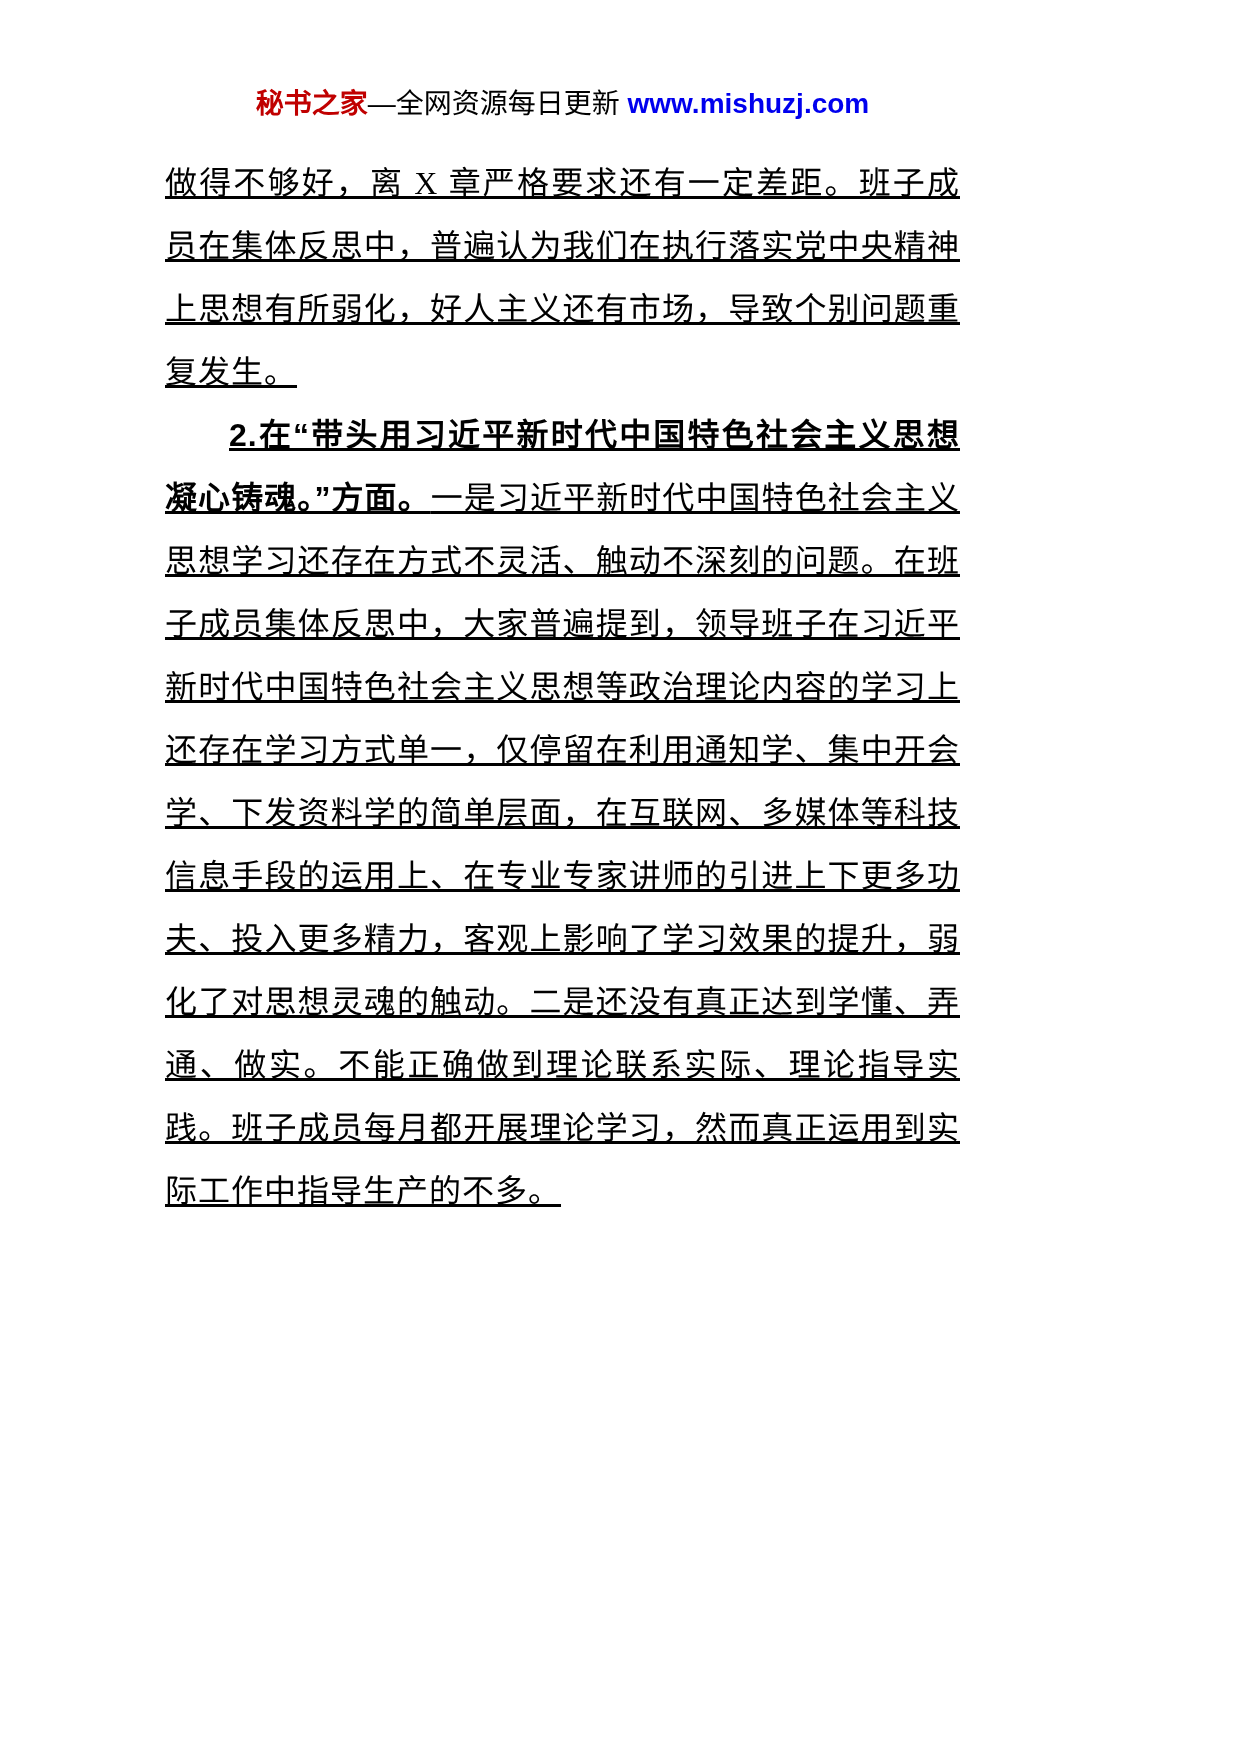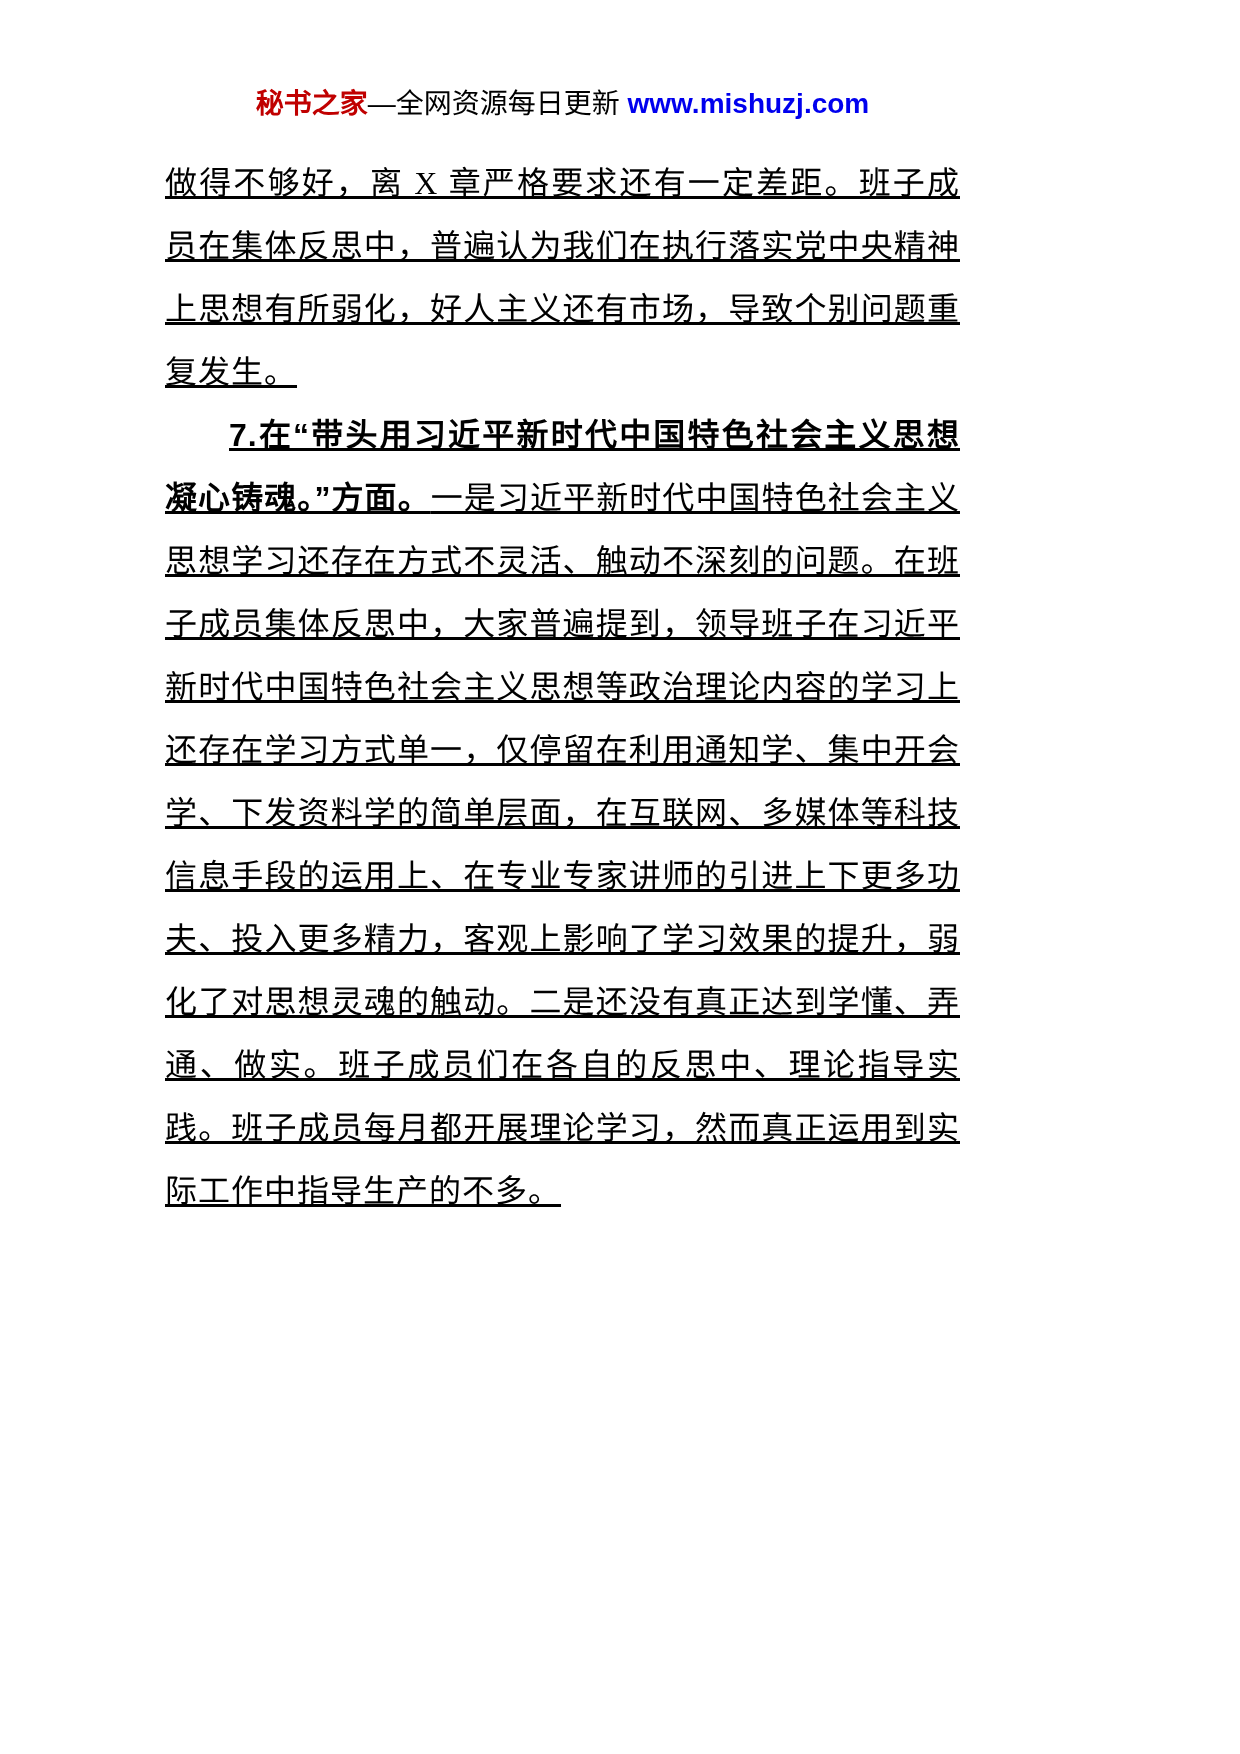--- a/index.html
+++ b/index.html
@@ -59,18 +59,18 @@
     <span class="brand" style="color: rgb(192, 0, 0);">秘书之家</span><span class="middle" style="color: rgb(0, 0, 0);">—全网资源每日更新 </span><span class="url" style="color: rgb(0, 0, 238);">www.mishuzj.com</span>
   </div>
 
   <div class="body-text">
 
     <p class="para">
       <span>做得不够好，离 X 章严格要求还有一定差距。班子成员在集体反思中，普遍认为我们在执行落实党中央精神上思想有所弱化，好人主义还有市场，导致个别问题重复发生。</span>
     </p>
 
     <p class="para indent">
-      <span class="seg-bold">7.在“带头用习近平新时代中国特色社会主义思想凝心铸魂。”方面。</span><span>一是习近平新时代中国特色社会主义思想学习还存在方式不灵活、触动不深刻的问题。在班子成员集体反思中，大家普遍提到，领导班子在习近平新时代中国特色社会主义思想等政治理论内容的学习上还存在学习方式单一，仅停留在利用通知学、集中开会学、下发资料学的简单层面，在互联网、多媒体等科技信息手段的运用上、在专业专家讲师的引进上下更多功夫、投入更多精力，客观上影响了学习效果的提升，弱化了对思想灵魂的触动。二是还没有真正达到学懂、弄通、做实。班子成员们在各自的反思中、理论指导实践。班子成员每月都开展理论学习，然而真正运用到实际工作中指导生产的不多。</span>
+      <span class="seg-bold">2.在“带头用习近平新时代中国特色社会主义思想凝心铸魂。”方面。</span><span>一是习近平新时代中国特色社会主义思想学习还存在方式不灵活、触动不深刻的问题。在班子成员集体反思中，大家普遍提到，领导班子在习近平新时代中国特色社会主义思想等政治理论内容的学习上还存在学习方式单一，仅停留在利用通知学、集中开会学、下发资料学的简单层面，在互联网、多媒体等科技信息手段的运用上、在专业专家讲师的引进上下更多功夫、投入更多精力，客观上影响了学习效果的提升，弱化了对思想灵魂的触动。二是还没有真正达到学懂、弄通、做实。不能正确做到理论联系实际、理论指导实践。班子成员每月都开展理论学习，然而真正运用到实际工作中指导生产的不多。</span>
     </p>
 
 
   </div>
 </div>
 
 </body></html>

